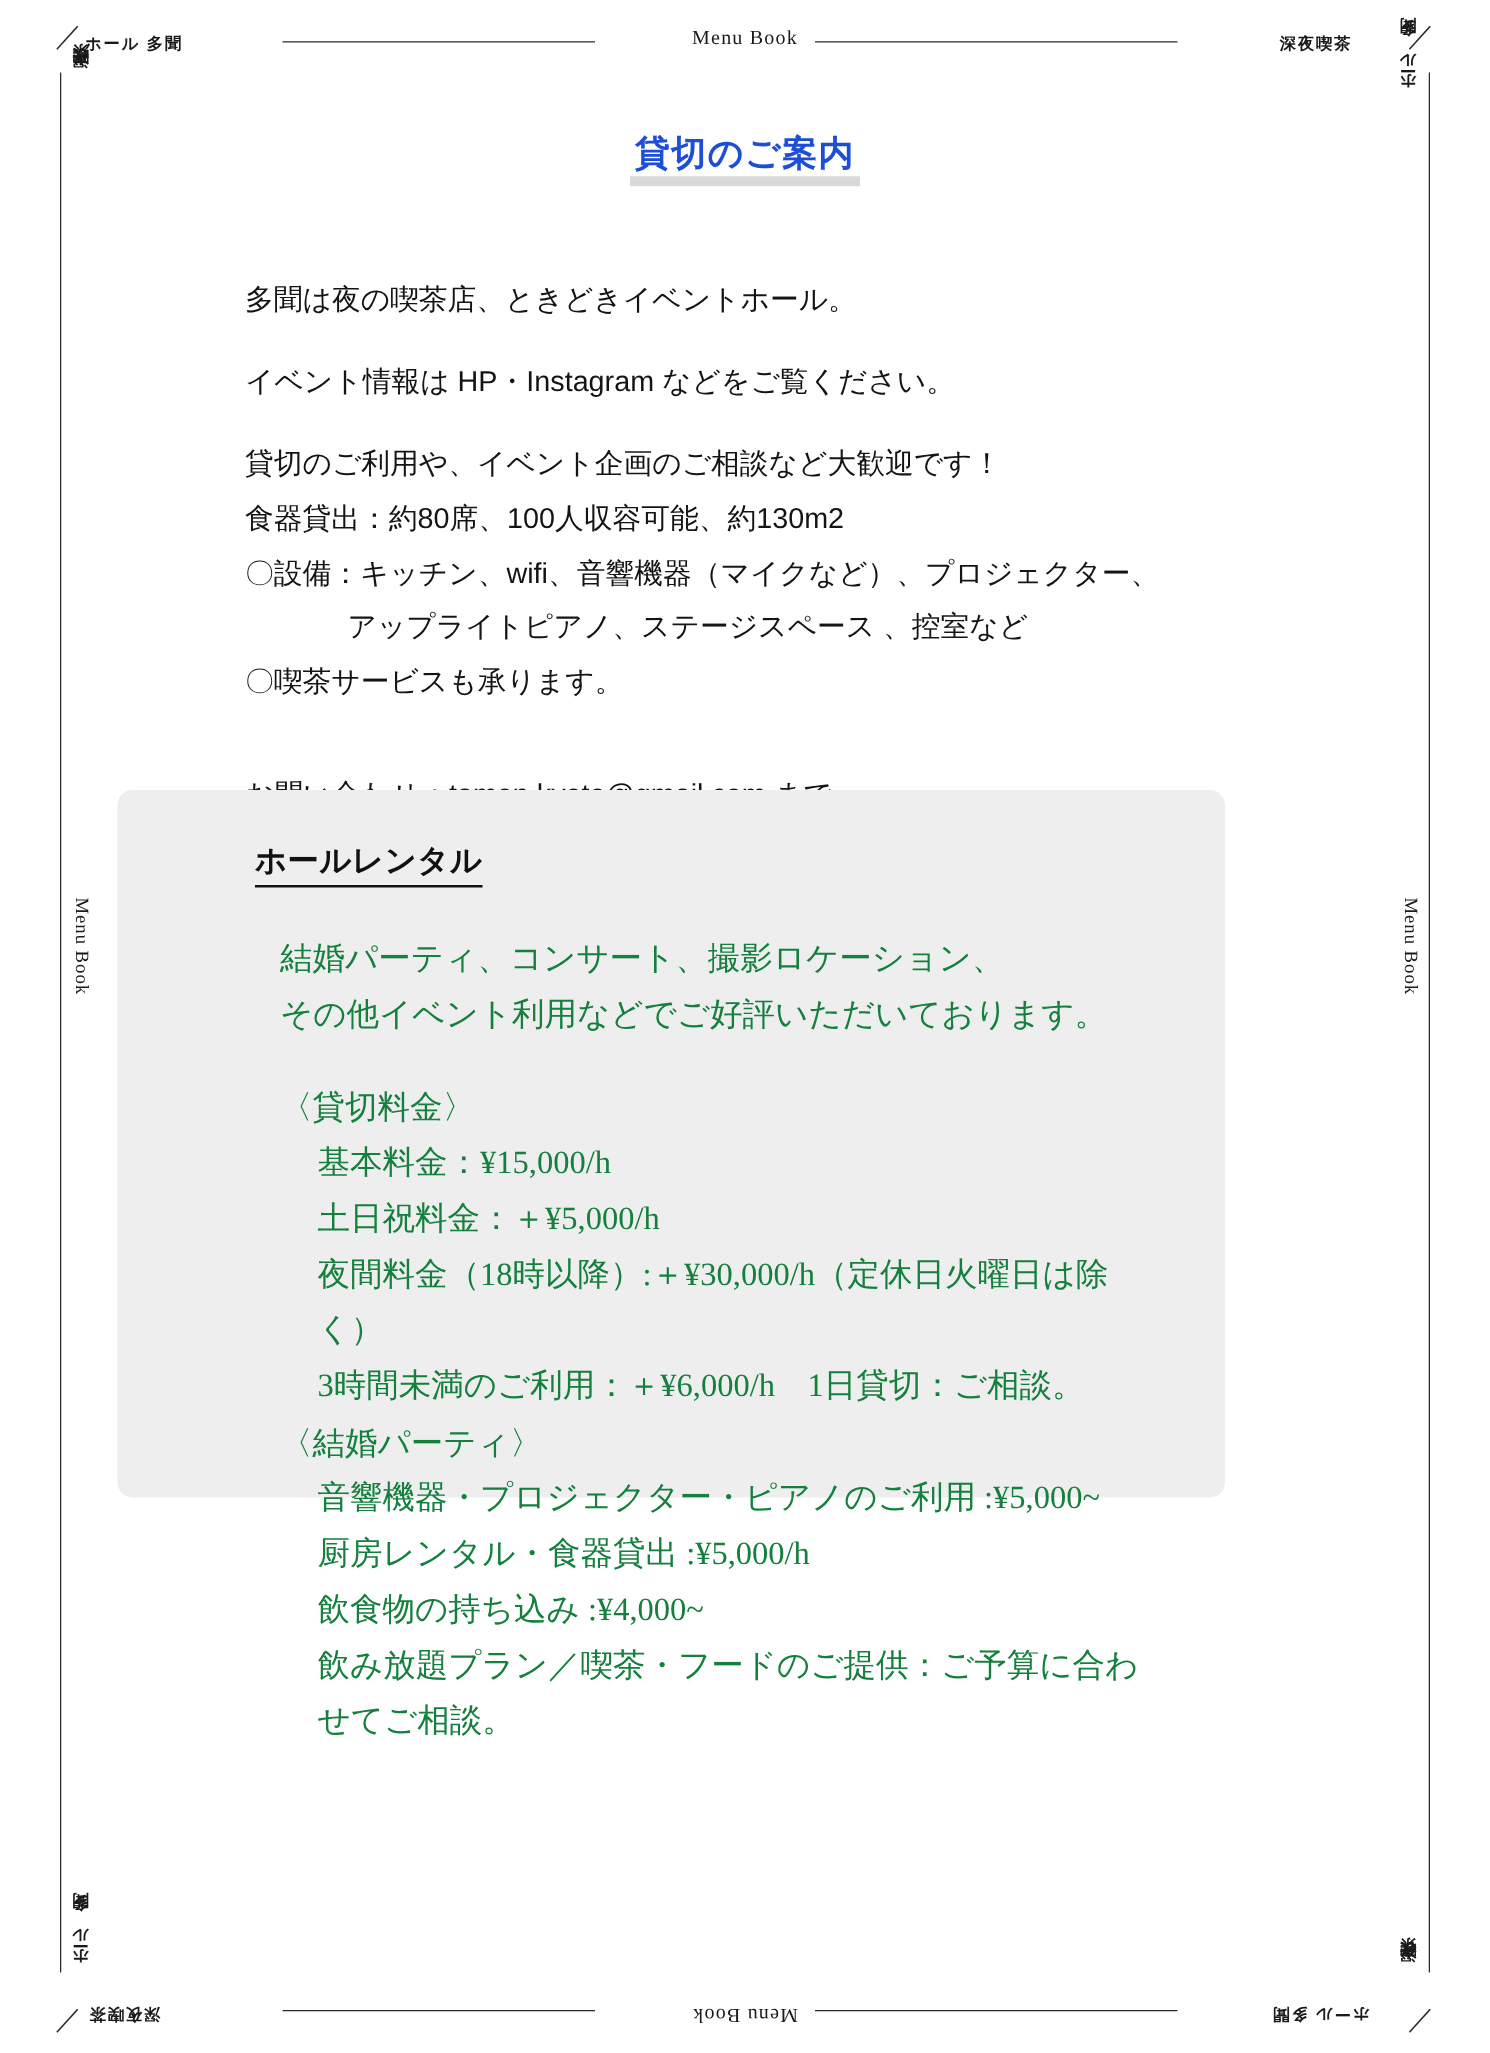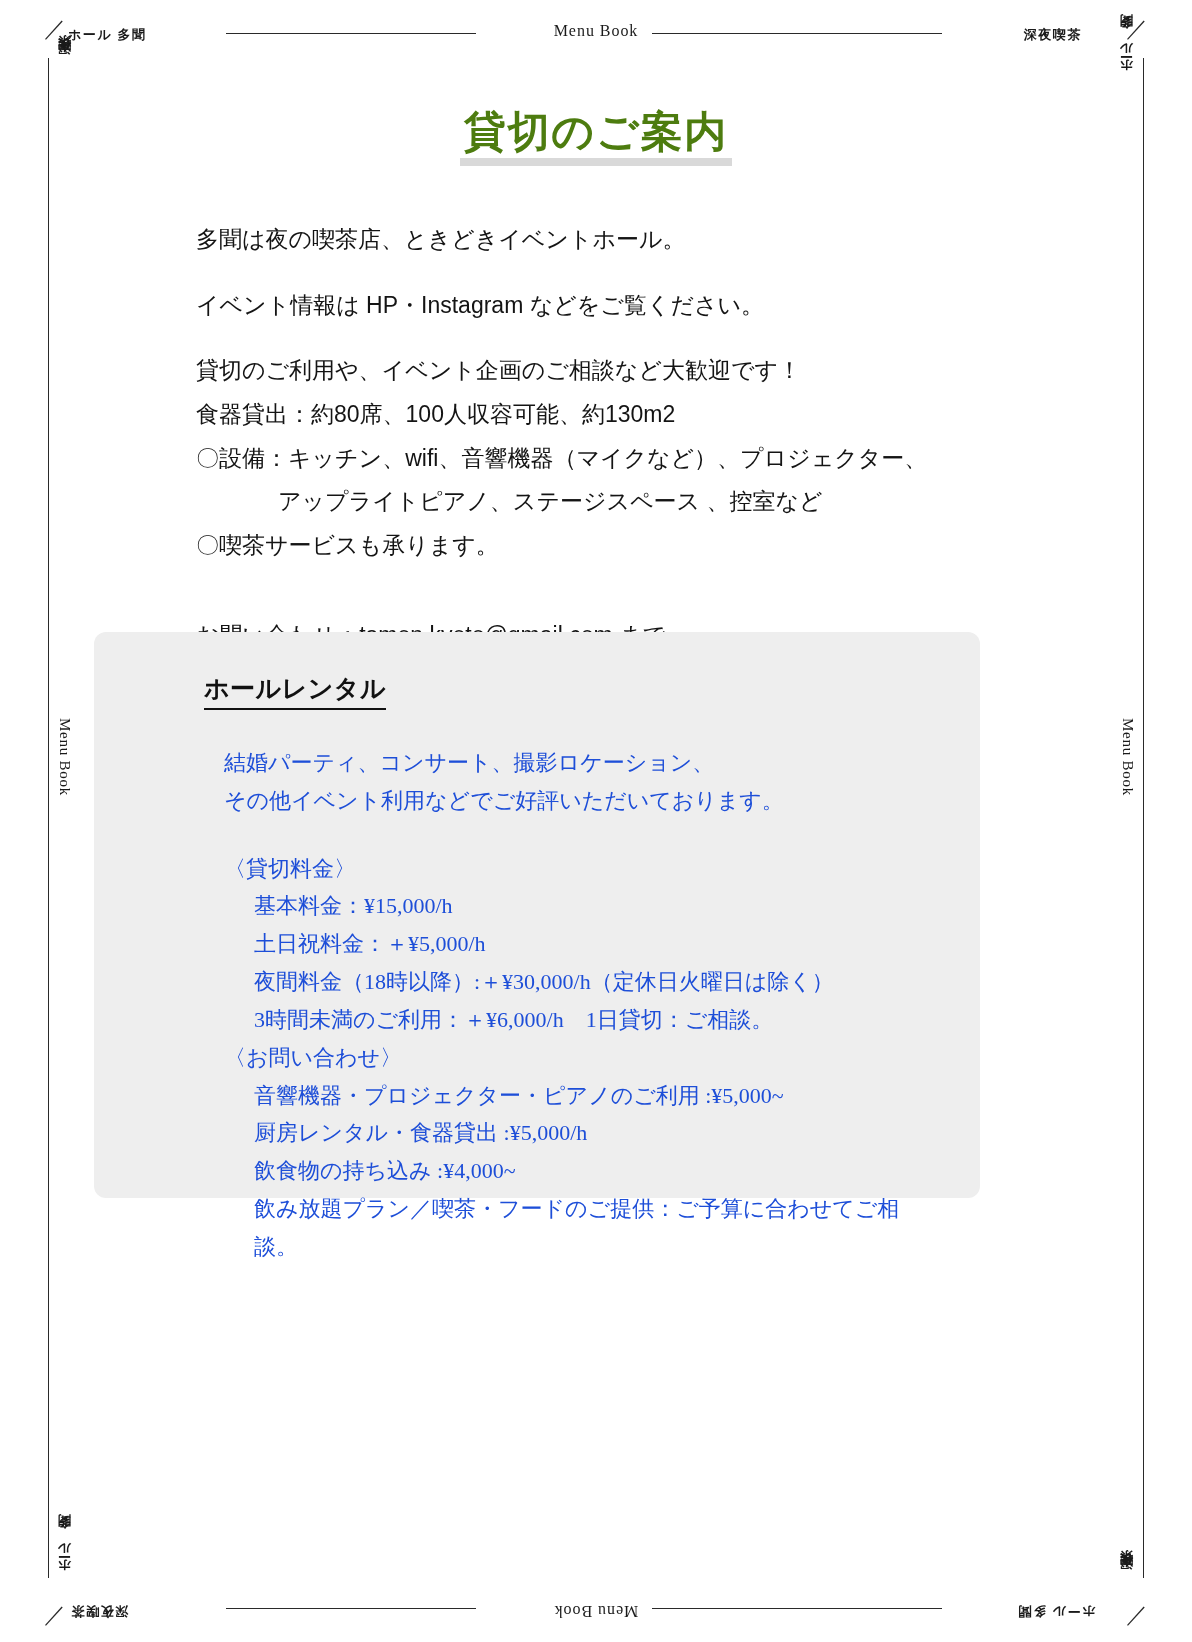--- a/index.html
+++ b/index.html
@@ -129,24 +129,24 @@
   
   .title {
     position: absolute;
     top: 104px;
     left: 0;
     width: 100%;
     text-align: center;
   }
   .title span {
     font-family: "DejaVu Sans", "Liberation Sans", sans-serif;
-    font-size: 42px;
+    font-size: 28px;
     font-weight: bold;
     letter-spacing: 0.04em;
-    color: #4d7c0f;
+    color: #1d4ed8;
     border-bottom: 8px solid #d9d9d9;
     padding: 0 4px 2px 4px;
   }
 
   
   .intro {
     position: absolute;
     left: 148px;
     top: 218px;
     width: 900px;
@@ -183,23 +183,23 @@
     font-size: 25px;
     font-weight: bold;
     color: #111111;
     border-bottom: 2px solid #111111;
     display: inline-block;
     padding-bottom: 3px;
     margin: 0 0 34px 56px;
     letter-spacing: 0.02em;
   }
   .panel-body {
-    font-size: 22px;
+    font-size: 26px;
     line-height: 1.72;
-    color: #1d4ed8;
+    color: #15803d;
     padding-left: 76px;
   }
   .panel-body p { margin: 0; }
   .panel-body .gap { height: 30px; }
   .panel-body .ind { padding-left: 30px; font-family: Liberation Serif, serif; }
 
   .panel-2 .panel-body {
     padding-left: 76px;
     line-height: 1.75;
   }
@@ -256,21 +256,21 @@
     <div class="panel-title">ホールレンタル</div>
     <div class="panel-body">
       <p>結婚パーティ、コンサート、撮影ロケーション、</p>
       <p>その他イベント利用などでご好評いただいております。</p>
       <div class="gap"></div>
       <p>〈貸切料金〉</p>
       <p class="ind">基本料金：¥15,000/h</p>
       <p class="ind">土日祝料金：＋¥5,000/h</p>
       <p class="ind">夜間料金（18時以降）:＋¥30,000/h（定休日火曜日は除く）</p>
       <p class="ind">3時間未満のご利用：＋¥6,000/h　1日貸切：ご相談。</p>
-      <p>〈お問い合わせ〉</p>
+      <p>〈結婚パーティ〉</p>
       <p class="ind">音響機器・プロジェクター・ピアノのご利用 :¥5,000~</p>
       <p class="ind">厨房レンタル・食器貸出 :¥5,000/h</p>
       <p class="ind">飲食物の持ち込み :¥4,000~</p>
       <p class="ind">飲み放題プラン／喫茶・フードのご提供：ご予算に合わせてご相談。</p>
     </div>
   </div>
 
 
 </div>
 

